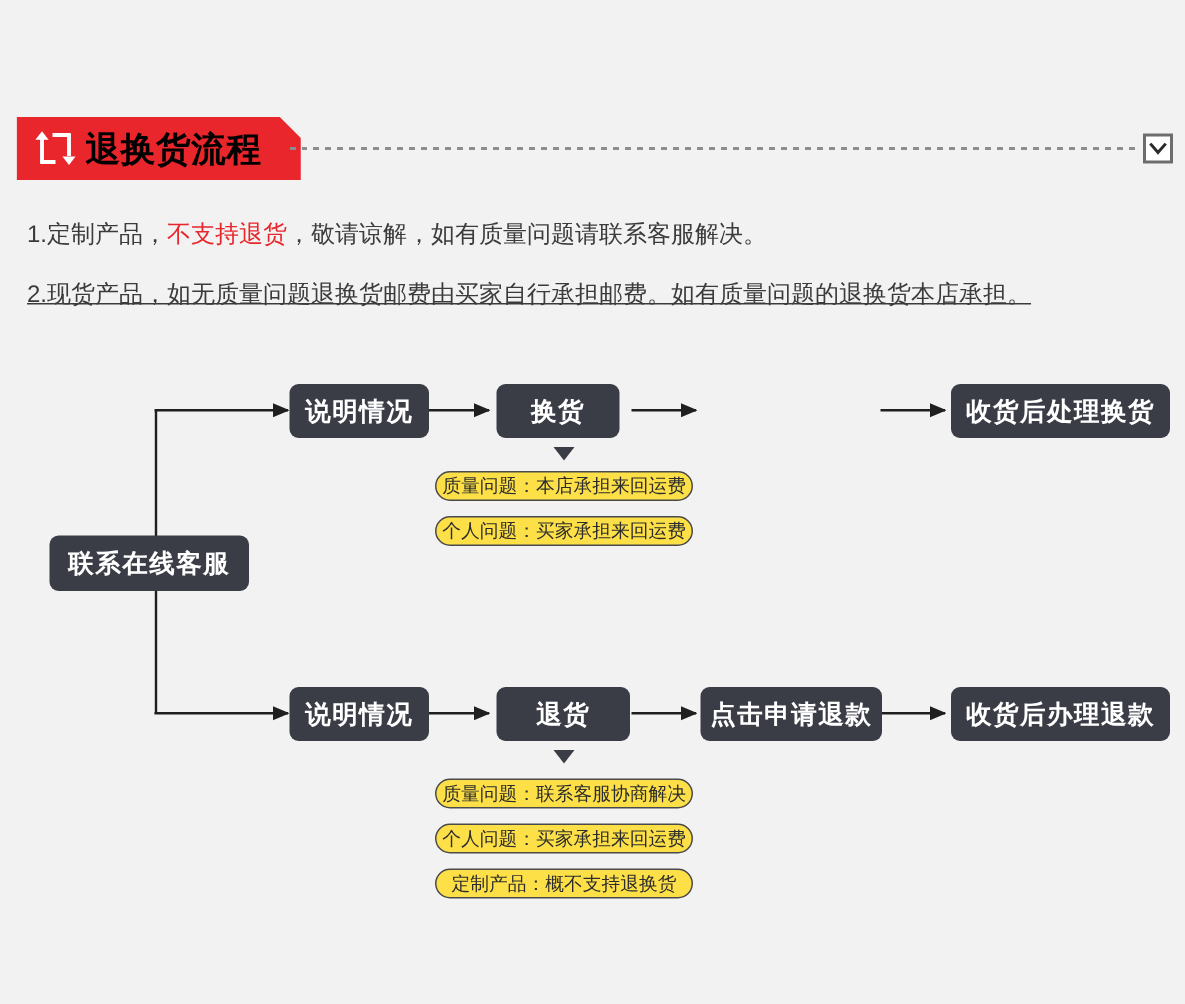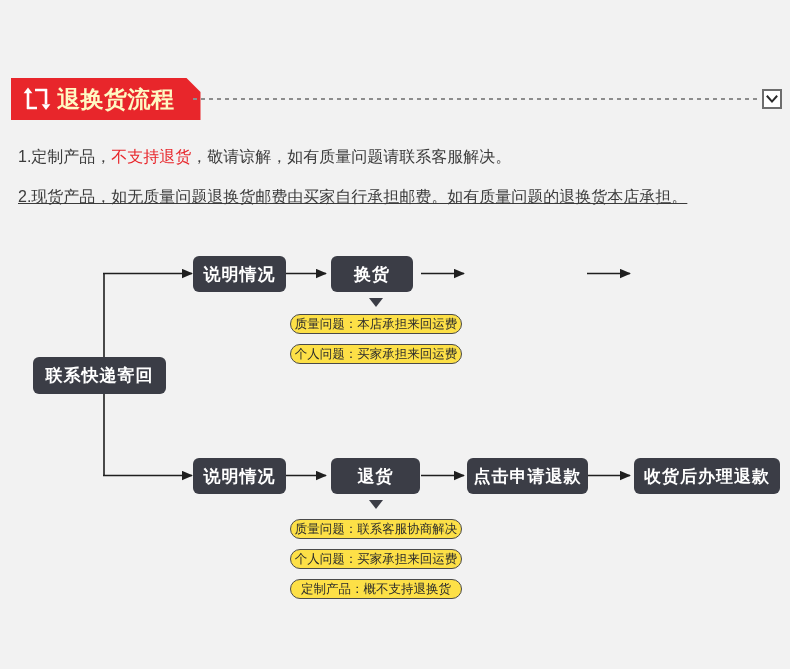--- a/index.html
+++ b/index.html
@@ -22,21 +22,21 @@
     top: 75px;
     width: 790px;
     height: 48px;
   }
   #banner {
     position: absolute;
     left: 11px;
     top: 3px;
     height: 42px;
     background: #e8262b;
-    color: #fef9c3;
+    color: #000000;
     display: flex;
     align-items: center;
     padding: 0 26px 0 12px;
     box-sizing: border-box;
     -webkit-clip-path: polygon(0 0, calc(100% - 14px) 0, 100% 14px, 100% 100%, 0 100%);
     clip-path: polygon(0 0, calc(100% - 14px) 0, 100% 14px, 100% 100%, 0 100%);
   }
   #banner-title {
     font-size: 23px;
     font-weight: bold;
@@ -196,29 +196,32 @@
       <path d="M421 273.5 L464 273.5" marker-end="url(#arrow)"></path>
       <path d="M587 273.5 L630 273.5" marker-end="url(#arrow)"></path>
 
       <path d="M285 475.5 L326 475.5" marker-end="url(#arrow)"></path>
       <path d="M421 475.5 L464 475.5" marker-end="url(#arrow)"></path>
       <path d="M587 475.5 L630 475.5" marker-end="url(#arrow)"></path>
     </g>
   </svg>
 
   <div class="node" style="left:33px; top:357px; width:133px; height:37px;">
-    <span>联系快递寄回</span>
+    <span>联系在线客服</span>
   </div>
 
   <div class="node" style="left:193px; top:256px; width:93px; height:36px;">
     <span>说明情况</span>
   </div>
   <div class="node" style="left:331px; top:256px; width:82px; height:36px;">
     <span>换货</span>
   </div>
+  <div class="node" style="left:634px; top:256px; width:146px; height:36px;">
+    <span>收货后处理换货</span>
+  </div>
 
   <div class="down-tri" style="left:369px; top:298px;"></div>
 
   <div class="pill" style="left:290px; top:314px; width:172px;">
     <span>质量问题：本店承担来回运费</span>
   </div>
   <div class="pill" style="left:290px; top:344px; width:172px;">
     <span>个人问题：买家承担来回运费</span>
   </div>
 

